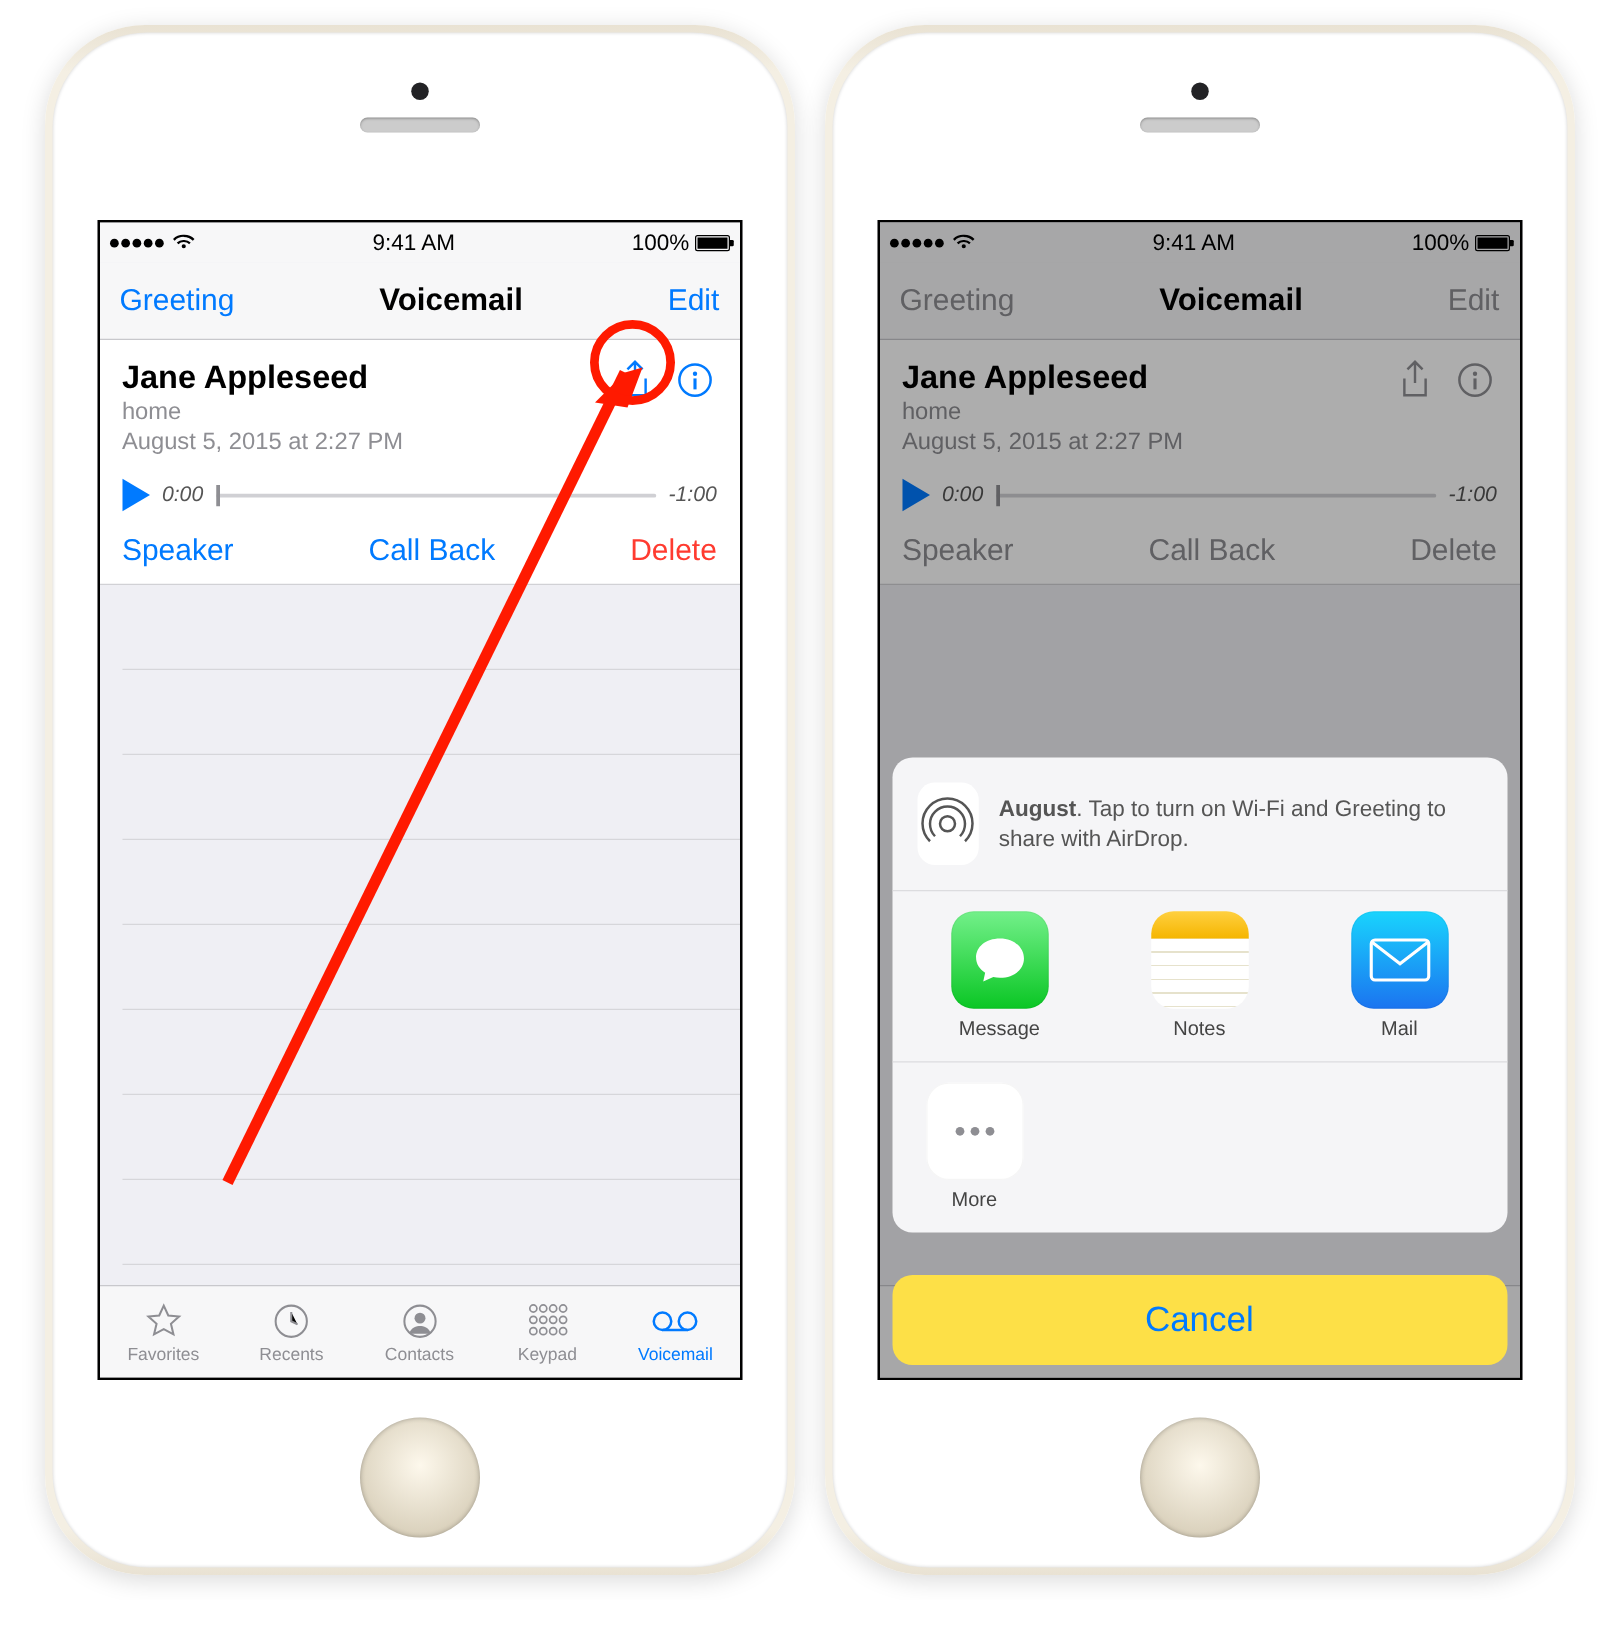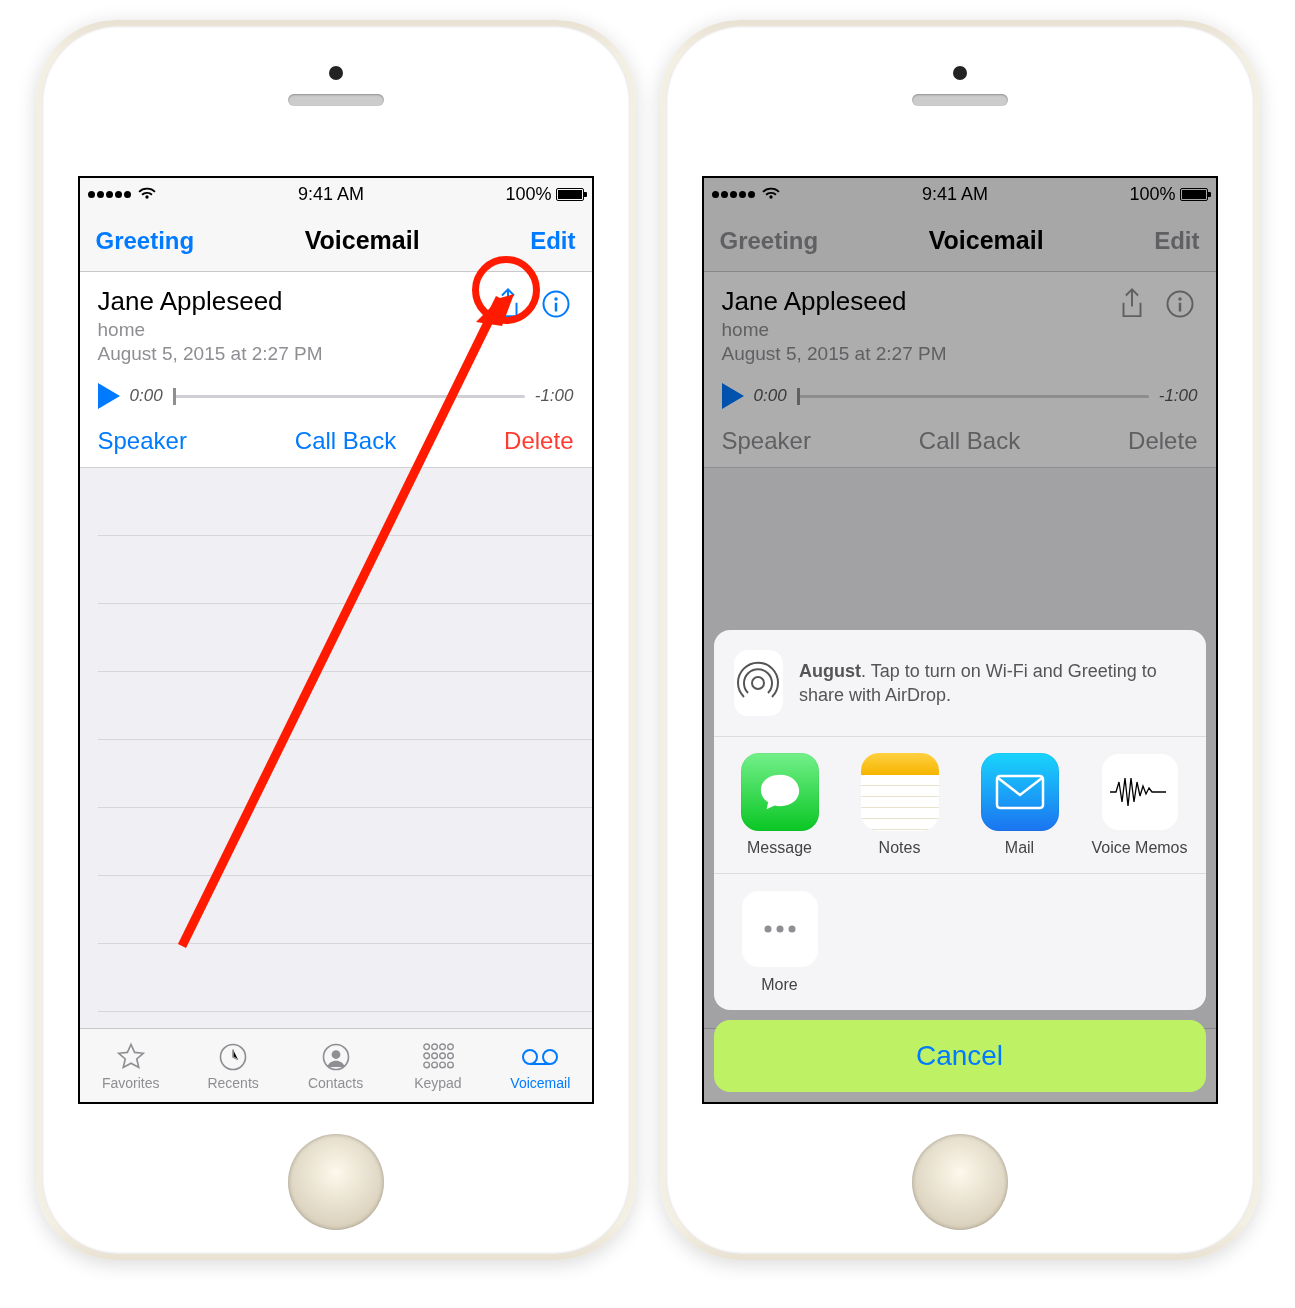--- a/index.html
+++ b/index.html
@@ -34,27 +34,27 @@
   .sb-left,.sb-right{display:flex;align-items:center;gap:6px;}
   .dots{display:flex;gap:2px;}
   .dots span{width:7px;height:7px;border-radius:50%;background:#000;}
   .wifi svg{width:20px;height:20px;}
   .battery{display:flex;align-items:center;gap:4px;}
   .bat{width:28px;height:13px;border:1.5px solid #000;border-radius:2px;position:relative;}
   .bat::after{content:'';position:absolute;right:-4px;top:3px;width:2.5px;height:5px;background:#000;border-radius:0 1px 1px 0;}
   .bat-fill{position:absolute;left:1px;top:1px;bottom:1px;right:1px;background:#000;}
   
   .navbar{height:62px;background:#f7f7f8;border-bottom:1px solid #c8c8cc;display:flex;align-items:center;justify-content:space-between;padding:0 16px;}
-  .nav-btn{color:#007aff;font-size:24px;font-weight:700;}
+  .nav-btn{color:#007aff;font-size:24px;font-weight:400;}
   .nav-title{font-size:25px;font-weight:600;}
   
   .vm-card{background:#fff;border-bottom:1px solid #d1d1d5;padding:14px 18px 12px;}
   .vm-head{display:flex;align-items:flex-start;}
   .vm-info{flex:1;}
-  .vm-name{font-size:26px;font-weight:400;color:#000;}
+  .vm-name{font-size:26px;font-weight:700;color:#000;}
   .vm-sub{font-size:19px;color:#8e8e93;margin-top:2px;}
   .vm-icons{display:flex;align-items:center;gap:12px;}
   .icon-btn{width:36px;height:36px;display:flex;align-items:center;justify-content:center;}
   .player{display:flex;align-items:center;gap:10px;margin-top:18px;font-style:italic;}
   .play-tri{width:0;height:0;border-left:22px solid #007aff;border-top:13px solid transparent;border-bottom:13px solid transparent;}
   .ptime{font-size:17px;color:#555;}
   .track{flex:1;height:3px;background:#d0d0d4;position:relative;border-radius:2px;}
   .thumb{position:absolute;left:0;top:-7px;width:3px;height:17px;background:#8e8e93;}
   .vm-actions{display:flex;justify-content:space-between;margin-top:18px;font-size:24px;}
   .act-blue{color:#007aff;}
@@ -79,21 +79,21 @@
   .airdrop-text{font-size:18px;line-height:1.35;color:#555;}
   .share-row{display:flex;padding:16px 6px;border-top:1px solid #dcdcdf;}
   .share-item{flex:1 0 25%;display:flex;flex-direction:column;align-items:center;gap:8px;}
   .share-icn{width:78px;height:78px;border-radius:18px;display:flex;align-items:center;justify-content:center;box-shadow:inset 0 0 0 1px rgba(0,0,0,.04);}
   .share-lbl{font-size:16px;color:#444;}
   .icn-msg{background:linear-gradient(180deg,#73f08a,#0ac624);}
   .icn-mail{background:linear-gradient(180deg,#19d4fd,#1b74f0);}
   .icn-notes{background:#fff;display:flex;flex-direction:column;}
   .icn-vm{background:#fff;}
   .icn-more{background:#fff;}
-  .cancel-btn{background:#bef264;border-radius:16px;text-align:center;padding:20px;font-size:28px;font-weight:500;color:#007aff;}
+  .cancel-btn{background:#fde047;border-radius:16px;text-align:center;padding:20px;font-size:28px;font-weight:500;color:#007aff;margin-top:24px;}
   .dim-label{color:#8e8e93 !important;}
 </style>
 </head>
 <body>
 
 <div class="stage">
 
 <div class="phone">
   <div class="phone-inner">
     <div class="camera"></div>
@@ -386,28 +386,20 @@
             </div>
             <div class="share-item">
               <div class="share-icn icn-mail">
                     <svg width="50" height="36" viewBox="0 0 50 36">
                       <rect x="2" y="2" width="46" height="32" rx="3" fill="none" stroke="#fff" stroke-width="2.5"></rect>
                       <path fill="none" stroke="#fff" stroke-width="2.5" d="M3 4l22 17L47 4"></path>
                     </svg>
                   </div>
               <div class="share-lbl">Mail</div>
             </div>
-            <div class="share-item">
-              <div class="share-icn icn-vm">
-                <svg width="64" height="40" viewBox="0 0 64 40">
-                      <path fill="none" stroke="#000" stroke-width="1.3" d="M2 20h6l3-10 3 20 3-24 3 28 3-28 3 24 3-20 3 14 3-10 3 8 3-6 3 4h14"></path>
-                    </svg>
-              </div>
-              <div class="share-lbl">Voice Memos</div>
-            </div>
           </div>
           <div class="share-row" style="border-top:1px solid #dcdcdf;">
             <div class="share-item" style="flex:0 0 25%;">
               <div class="share-icn icn-more">
                 <svg width="40" height="12" viewBox="0 0 40 12">
                       <circle cx="8" cy="6" r="3.5" fill="#8e8e93"></circle>
                       <circle cx="20" cy="6" r="3.5" fill="#8e8e93"></circle>
                       <circle cx="32" cy="6" r="3.5" fill="#8e8e93"></circle>
                     </svg>
               </div>

